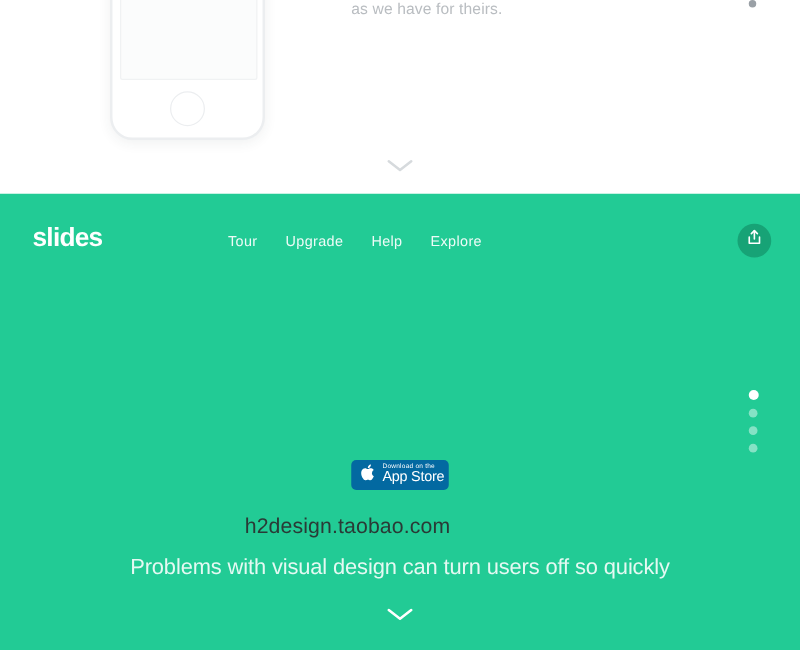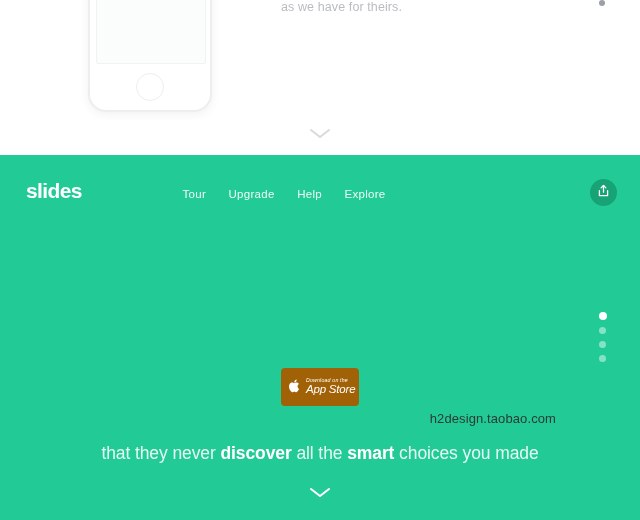--- a/index.html
+++ b/index.html
@@ -142,28 +142,27 @@
     color: #ffffff;
     font-weight: bold;
   }
   .headline .ln { display: block; }
 
   
   .appstore {
     position: absolute;
     left: 50%; top: 213px;
     transform: translateX(-50%);
-    width: 78px; height: 38px;
-    background: #a16207;
+    width: 78px; height: 24px;
+    background: #0369a1;
     border-radius: 4px;
     display: flex;
     align-items: center;
     padding-left: 7px;
     cursor: pointer;
-    font-style: italic;
   }
   .apple-glyph {
     color: #ffffff;
     font-size: 16px;
     line-height: 16px;
     margin-right: 5px;
   }
   .as-text { line-height: 1; }
   .as-small {
     display: block;
@@ -178,22 +177,22 @@
     font-size: 11.5px;
     font-weight: normal;
     letter-spacing: -0.2px;
   }
 
   
   .url {
     position: absolute;
     left: 0; top: 256px;
     width: 556px;
-    text-align: right;
-    font-size: 13px;
+    text-align: center;
+    font-size: 17px;
     color: #2a3a36;
     letter-spacing: 0.1px;
   }
 
   
   .dots {
     position: absolute;
     right: 33px; top: 157px;
   }
   .dot {
@@ -267,21 +266,21 @@
           <svg width="13" height="14" viewBox="0 0 13 14">
             <path d="M6.5 1.6 L6.5 8.2" stroke="#ffffff" stroke-width="1.3" stroke-linecap="round" fill="none"></path>
             <polyline points="4.1,3.9 6.5,1.5 8.9,3.9" fill="none" stroke="#ffffff" stroke-width="1.3" stroke-linecap="round" stroke-linejoin="round"></polyline>
             <path d="M2.4 6.6 L2.4 11.6 L10.6 11.6 L10.6 6.6" fill="none" stroke="#ffffff" stroke-width="1.3" stroke-linecap="round" stroke-linejoin="round"></path>
           </svg>
         </span>
       </div>
     </div>
 
     <div class="headline">
-      <span class="ln"><span>that they never </span><b>discover</b><span> all the </span><b>smart</b><span> choices you made</span></span>
+      <span class="ln">Problems with visual design can turn users off so quickly</span>
     </div>
 
     <div class="appstore">
       <span class="apple-glyph">
         <svg width="13" height="16" viewBox="0 0 13 16">
           <path d="M9.6 8.3c0-1.6 1.3-2.4 1.4-2.4-0.8-1.1-1.9-1.3-2.3-1.3-1-0.1-2 0.6-2.5 0.6s-1.3-0.6-2.1-0.6c-1.1 0-2.1 0.6-2.6 1.6-1.1 1.9-0.3 4.8 0.8 6.4 0.5 0.8 1.2 1.6 2 1.6 0.8 0 1.1-0.5 2-0.5 0.9 0 1.2 0.5 2 0.5 0.8 0 1.4-0.8 1.9-1.6 0.6-0.9 0.8-1.8 0.9-1.8-0.1 0-1.6-0.6-1.6-2.5z" fill="#ffffff"></path>
           <path d="M8.1 3.5c0.4-0.5 0.7-1.2 0.6-1.9-0.6 0-1.4 0.4-1.8 0.9-0.4 0.5-0.7 1.2-0.6 1.9 0.7 0.1 1.4-0.4 1.8-0.9z" fill="#ffffff"></path>
         </svg>
       </span>
       <span class="as-text">

